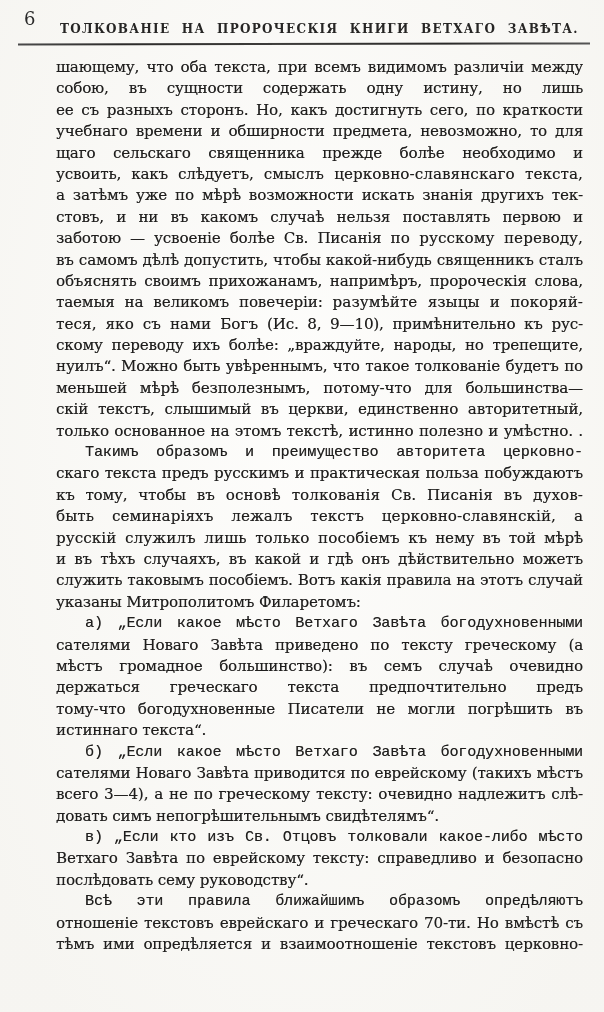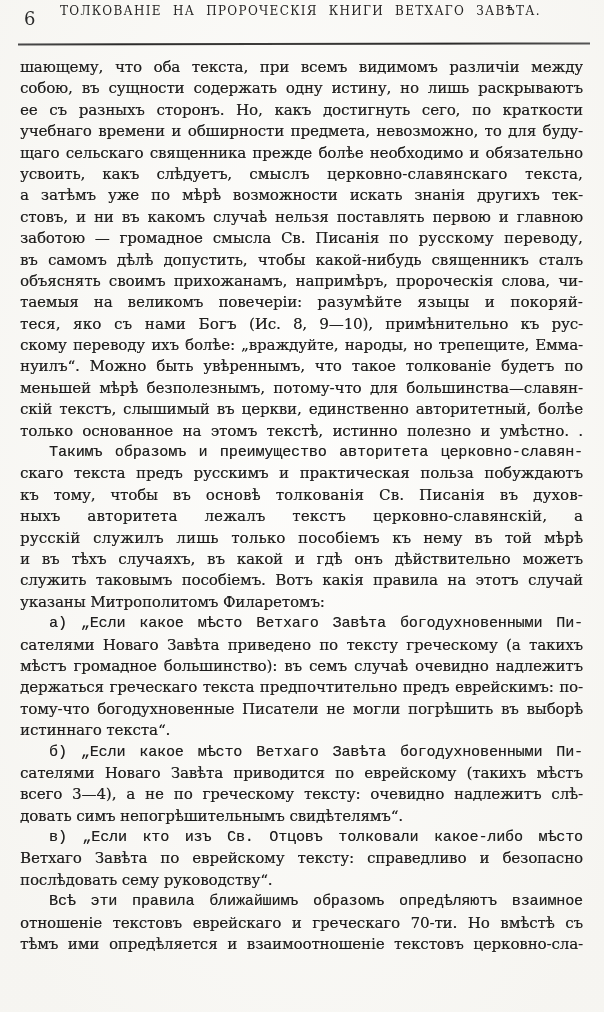--- a/index.html
+++ b/index.html
@@ -14,23 +14,23 @@
     font-family:"DejaVu Serif","Liberation Serif",serif;
     overflow:hidden;
     box-sizing:border-box;
   }
   .page-number {
     position:absolute; left:24px; top:9px;
     font-size:18px; line-height:20px;
     color:#2a2a2a;
   }
   .running-title {
-    position:absolute; left:60px; right:40px; top:4px;
-    text-align:left;
-    font-size:12px; font-weight:normal;
+    position:absolute; left:60px; right:40px; top:22px;
+    text-align:right;
+    font-size:12px; font-weight:bold;
     letter-spacing:1.3px; word-spacing:6px;
     color:#262524;
     white-space:nowrap;
   }
   .header-rule {
     position:absolute; left:18px; right:14px; top:43px;
     height:2px;
     background:linear-gradient(90deg,#4a4a4a,#2c2b2a 18%,#3e3d3b 45%,#2b2a29 75%,#555);
     transform:rotate(-0.12deg);
   }
@@ -39,20 +39,21 @@
     font-size:15px;
     letter-spacing:-0.1px;
     text-shadow:0.25px 0 0 rgba(20,20,20,0.55);
   }
   .line {
     height:21.4px; line-height:21.4px;
     text-align:justify; text-align-last:justify;
     overflow:hidden;
     white-space:normal;
     color:#1f1e1d;
+    margin-left:36px;
   }
   .line.last { text-align-last:left; }
   .line.indent { text-indent:29px;font-family:Liberation Mono, monospace; }
   .it { letter-spacing:0.15px; }
 </style>
 </head>
 <body>
 
 <div class="page">
   <div class="page-number">6</div>
@@ -60,34 +61,34 @@
   <div class="header-rule"></div>
   <div class="page-body">
       <div class="line"><span>шающему, что оба текста, при всемъ видимомъ различіи между</span></div>
       <div class="line"><span>собою, въ сущности содержать одну истину, но лишь раскрываютъ</span></div>
       <div class="line"><span>ее съ разныхъ сторонъ. Но, какъ достигнуть сего, по краткости</span></div>
       <div class="line"><span>учебнаго времени и обширности предмета, невозможно, то для буду-</span></div>
       <div class="line"><span>щаго сельскаго священника прежде болѣе необходимо и обязательно</span></div>
       <div class="line"><span>усвоить, какъ слѣдуетъ, </span><span class="it">смыслъ церковно-славянскаго текста,</span></div>
       <div class="line"><span>а затѣмъ уже по мѣрѣ возможности искать знанія другихъ тек-</span></div>
       <div class="line"><span>стовъ, и ни въ какомъ случаѣ нельзя поставлять первою и главною</span></div>
-      <div class="line"><span>заботою — громадное смысла Св. Писанія </span><span class="it">по русскому переводу,</span></div>
+      <div class="line"><span>заботою — усвоеніе болѣе Св. Писанія </span><span class="it">по русскому переводу,</span></div>
       <div class="line"><span>въ самомъ дѣлѣ допустить, чтобы какой-нибудь священникъ сталъ</span></div>
       <div class="line"><span>объяснять своимъ прихожанамъ, напримѣръ, пророческія слова, чи-</span></div>
       <div class="line"><span>таемыя на великомъ повечеріи: </span><span class="it">разумѣйте языцы и покоряй-</span></div>
       <div class="line"><span class="it">теся, яко съ нами Богъ</span><span> (Ис. 8, 9—10), примѣнительно къ рус-</span></div>
       <div class="line"><span>скому переводу ихъ болѣе: „враждуйте, народы, но трепещите, Емма-</span></div>
       <div class="line"><span>нуилъ“. Можно быть увѣреннымъ, что такое толкованіе будетъ по</span></div>
       <div class="line"><span>меньшей мѣрѣ безполезнымъ, потому-что для большинства—славян-</span></div>
       <div class="line"><span>скій текстъ, слышимый въ церкви, единственно авторитетный, болѣе</span></div>
       <div class="line"><span>только основанное на этомъ текстѣ, истинно полезно и умѣстно. .</span></div>
       <div class="line indent"><span>Такимъ образомъ и преимущество авторитета церковно-славян-</span></div>
       <div class="line"><span>скаго текста предъ русскимъ и практическая польза побуждаютъ</span></div>
       <div class="line"><span>къ тому, чтобы </span><span class="it">въ основѣ толкованія Св. Писанія въ духов-</span></div>
-      <div class="line"><span class="it">ныхъ авторитета лежалъ текстъ церковно-славянскій, а</span></div>
+      <div class="line"><span class="it">быть семинаріяхъ лежалъ текстъ церковно-славянскій, а</span></div>
       <div class="line"><span class="it">русскій служилъ лишь только пособіемъ</span><span> къ нему въ той мѣрѣ</span></div>
       <div class="line"><span>и въ тѣхъ случаяхъ, въ какой и гдѣ онъ дѣйствительно можетъ</span></div>
       <div class="line"><span>служить таковымъ пособіемъ. Вотъ какія правила на этотъ случай</span></div>
       <div class="line last"><span>указаны Митрополитомъ Филаретомъ:</span></div>
       <div class="line indent"><span>а) „Если какое мѣсто Ветхаго Завѣта богодухновенными Пи-</span></div>
       <div class="line"><span>сателями Новаго Завѣта приведено по тексту греческому (а такихъ</span></div>
       <div class="line"><span>мѣстъ громадное большинство): въ семъ случаѣ очевидно надлежитъ</span></div>
       <div class="line"><span>держаться греческаго текста предпочтительно предъ еврейскимъ: по-</span></div>
       <div class="line"><span>тому-что богодухновенные Писатели не могли погрѣшить въ выборѣ</span></div>
       <div class="line last"><span>истиннаго текста“.</span></div>

